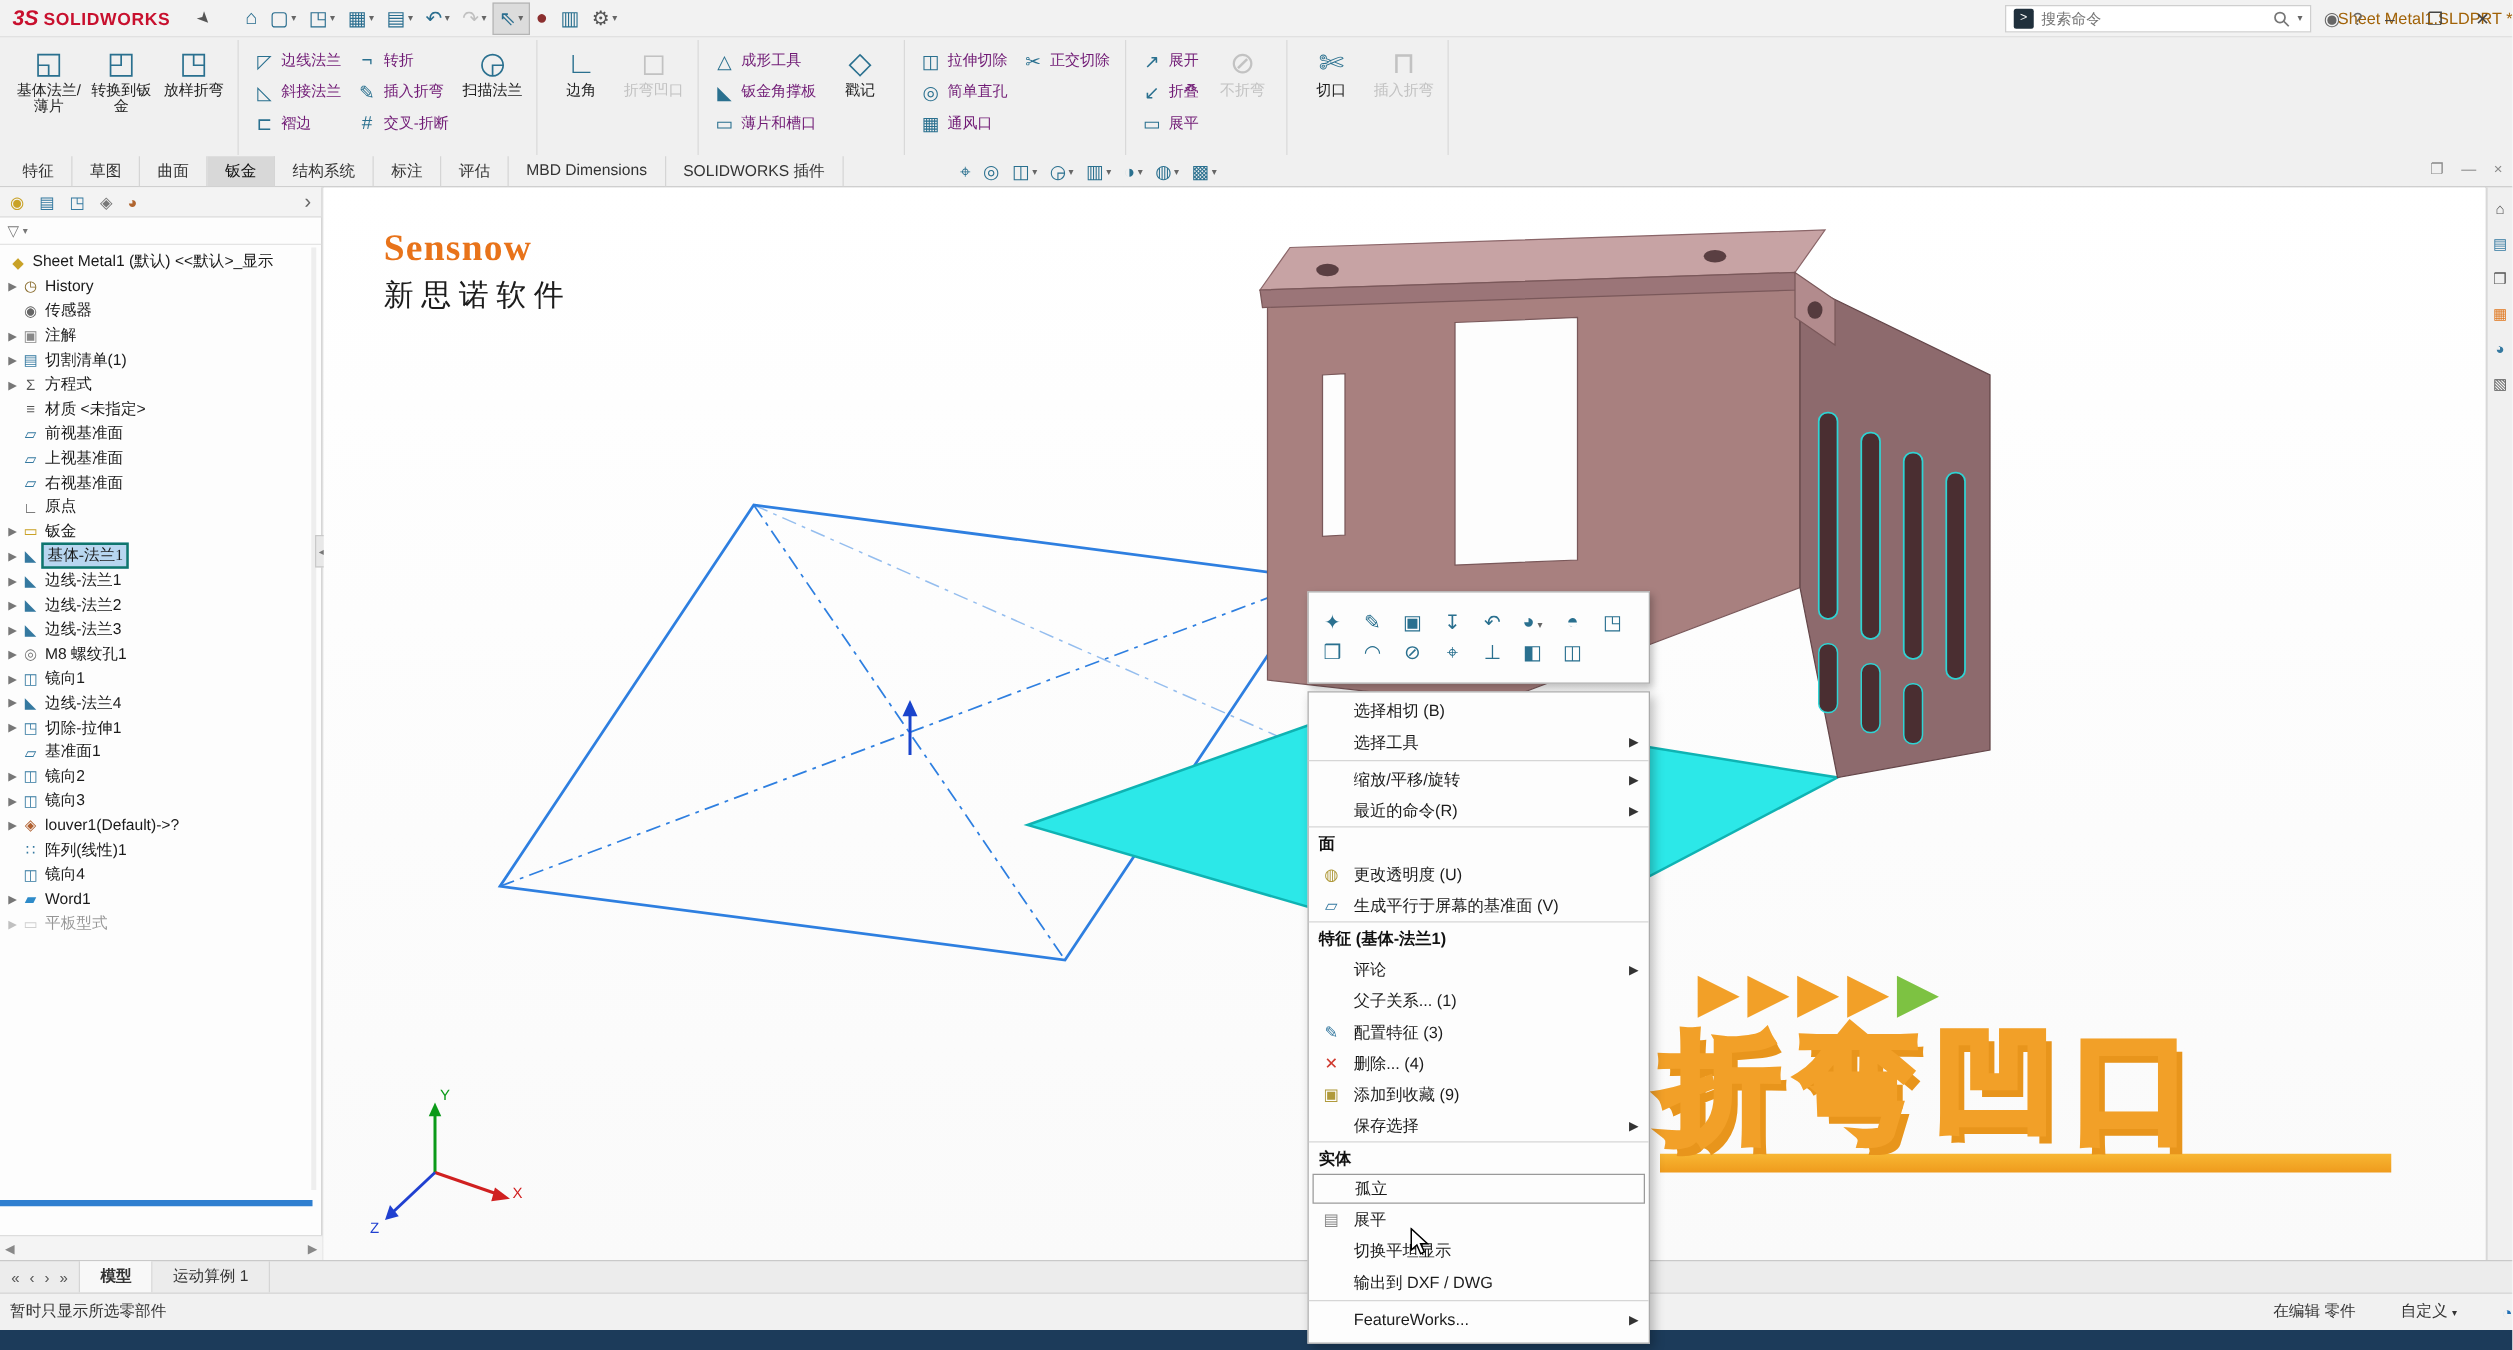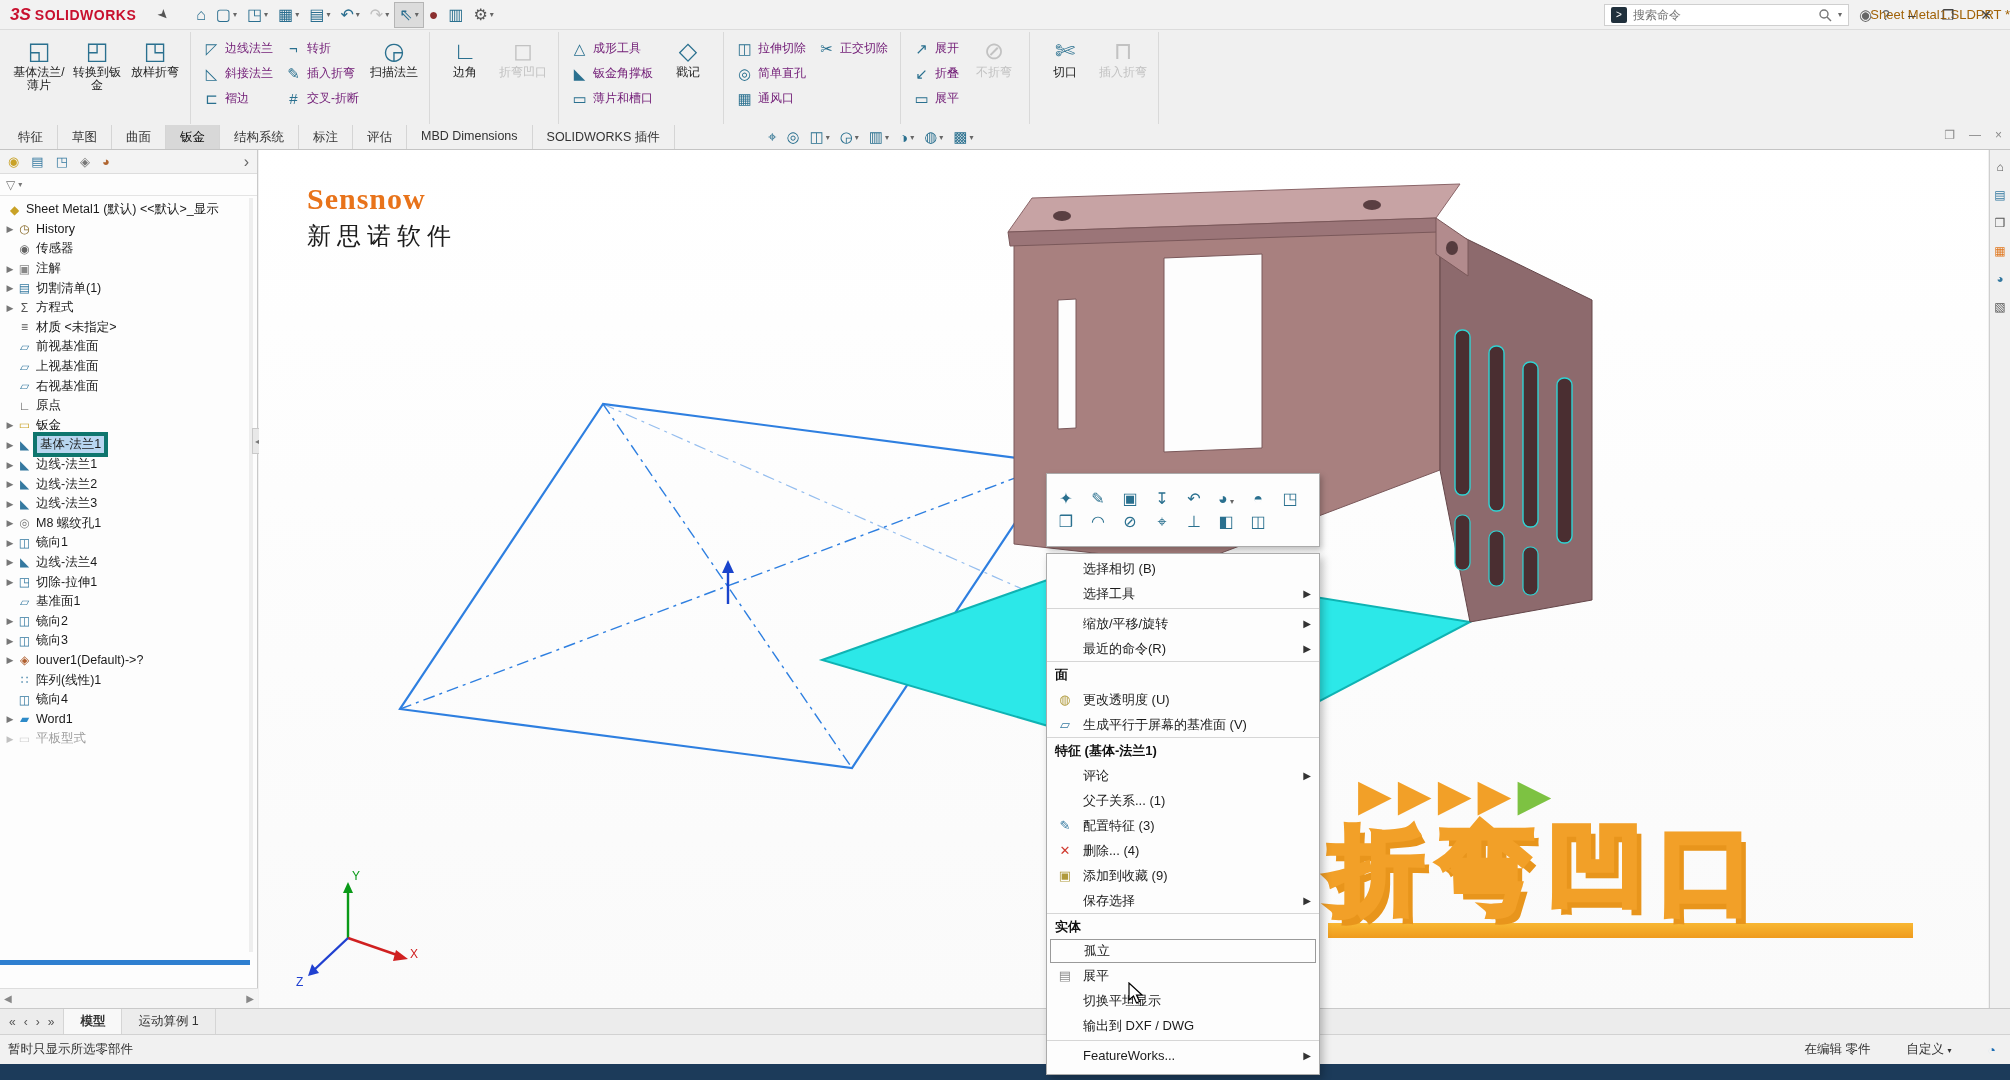--- a/index.html
+++ b/index.html
@@ -65,21 +65,21 @@
   #lp-header .hic { font-size:13px; }
   #lp-header .pane-arrow { margin-left:auto; color:#666; }
   #lp-filter { height:22px; border-bottom:1px solid #e4e4e4; display:flex; align-items:center;
                padding:0 6px; gap:3px; color:#777; font-size:12px; }
   #tree { position:absolute; left:0; top:48px; width:250px; bottom:50px; overflow:hidden;
           font-size:12.5px; color:#1a1a1a; padding-top:2px; }
   .trow { display:flex; align-items:center; height:19.6px; padding-left:4px; white-space:nowrap; }
   .trow .arrow { width:12px; color:#777; font-size:9px; text-align:center; flex:0 0 12px; }
   .trow .tic { width:17px; text-align:center; font-size:12px; flex:0 0 17px; }
   .trow .tlb { padding:0 3px; }
-  .trow.selected .tlb { background:#b8d6f0; border:4px solid #0f766e; }
+  .trow.selected .tlb { background:#b8d6f0; border:2px solid #0f766e;font-family:Liberation Serif, serif; }
   .trow.dim { opacity:.45; }
   #tree-divider { position:absolute; left:0; top:810px; width:250px; height:5px; background:#2f7fd0; }
   #lp-scroll { position:absolute; left:0; bottom:0; width:258px; height:20px; background:#f4f4f4;
                border-top:1px solid #ddd; display:flex; align-items:center; justify-content:space-between;
                padding:0 4px; color:#888; font-size:10px; }
   #vtrack { position:absolute; right:4px; top:48px; bottom:56px; width:4px; background:#eee; }
   #panel-collapse { position:absolute; left:252px; top:428px; width:12px; height:26px; background:#e8e8e8;
                     border:1px solid #c9c9c9; font-size:8px; color:#777; display:flex; align-items:center;
                     justify-content:center; }
 
@@ -129,21 +129,21 @@
   #bottomtabs { position:absolute; left:0; top:1008px; width:2010px; height:26px; background:#ececec;
                 border-top:1px solid #c9c9c9; display:flex; align-items:stretch; }
   #bt-nav { display:flex; align-items:center; gap:2px; padding:0 6px; color:#555; font-size:12px;
             border-right:1px solid #d5d5d5; }
   .btab { display:flex; align-items:center; padding:0 16px; font-size:12.5px; color:#333;
           border-right:1px solid #d5d5d5; }
   .btab.active { background:#f8f8f8; font-weight:bold; }
   #statusbar { position:absolute; left:0; top:1034px; width:2010px; height:30px; background:#f1f1f1;
                border-top:1px solid #d2d2d2; display:flex; align-items:center; font-size:12.5px; color:#333; }
   #status-left { padding-left:8px; }
-  #status-right { margin-left:auto; display:flex; align-items:center; gap:36px; padding-right:14px; }
+  #status-right { margin-left:auto; display:flex; align-items:center; gap:36px; }
   #bottomstrip { position:absolute; left:0; top:1064px; width:2010px; height:16px; background:#1c3b5a; }
 </style>
 </head>
 <body>
 
 <div id="app">
 
   <div id="titlebar">
     <div id="brand">
       <span class="logo-mark">3S</span>

